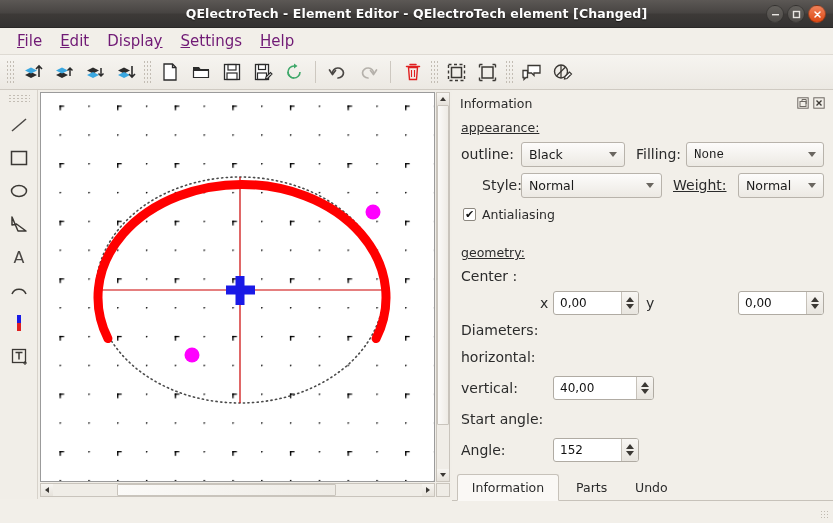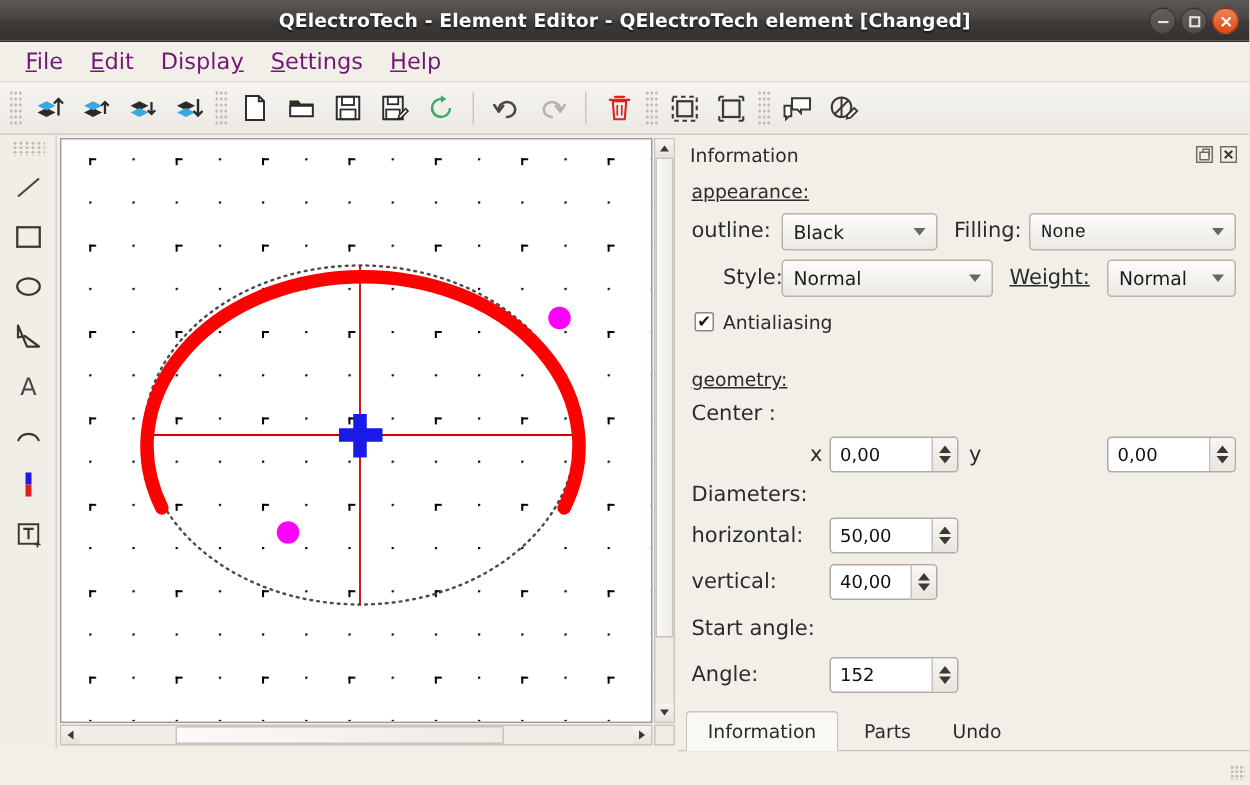--- a/index.html
+++ b/index.html
@@ -534,30 +534,23 @@
       <span class="sv">0,00</span>
       <span class="btns">
           <i class="up"></i>
           <i class="dn"></i>
         </span>
     </div>
 
     <div class="fld-label" style="left:9px; top:232px;">Diameters:</div>
 
     <div class="fld-label" style="left:9px; top:259px;">horizontal:</div>
-    <div class="spin" style="left:101px; top:255px; width:86px;">
-      <span class="sv">50,00</span>
-      <span class="btns">
-          <i class="up"></i>
-          <i class="dn"></i>
-        </span>
-    </div>
 
     <div class="fld-label" style="left:9px; top:290px;">vertical:</div>
-    <div class="spin" style="left:101px; top:286px; width:72px;">
+    <div class="spin" style="left:101px; top:286px; width:101px;">
       <span class="sv">40,00</span>
       <span class="btns">
           <i class="up"></i>
           <i class="dn"></i>
         </span>
     </div>
 
     <div class="fld-label" style="left:9px; top:321px;">Start angle:</div>
 
     <div class="fld-label" style="left:9px; top:352px;">Angle:</div>

